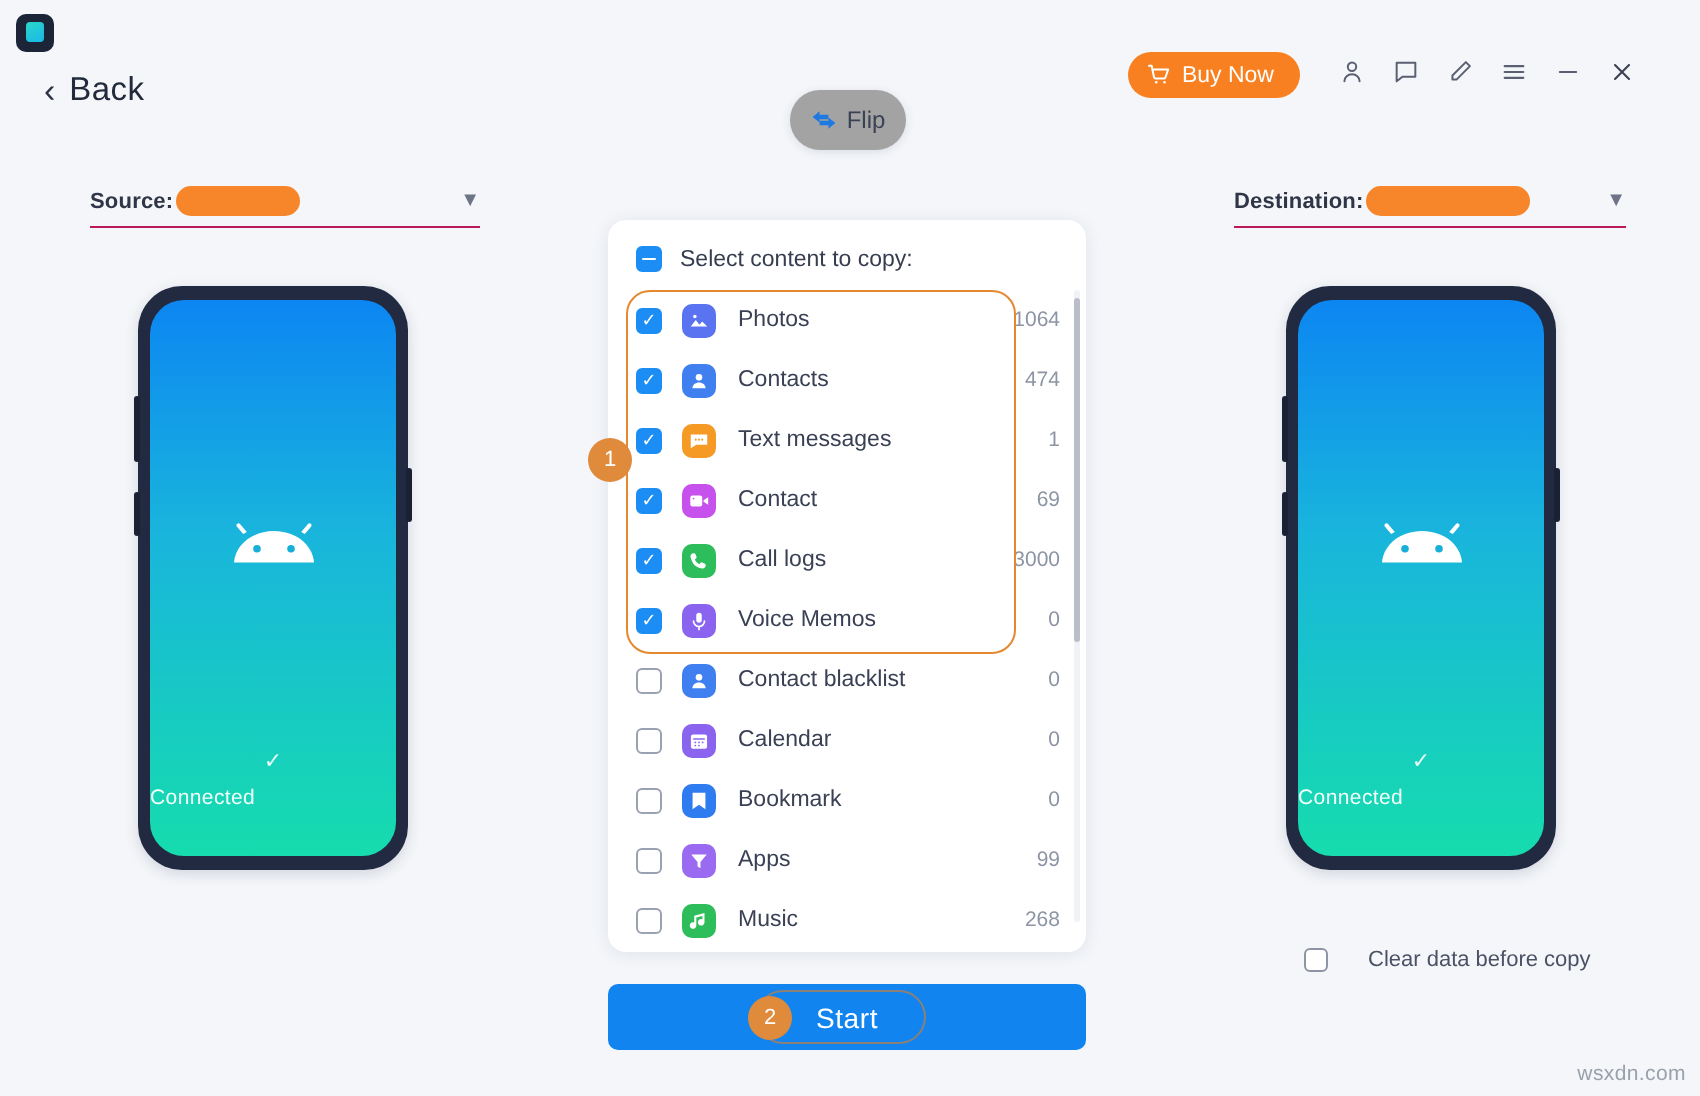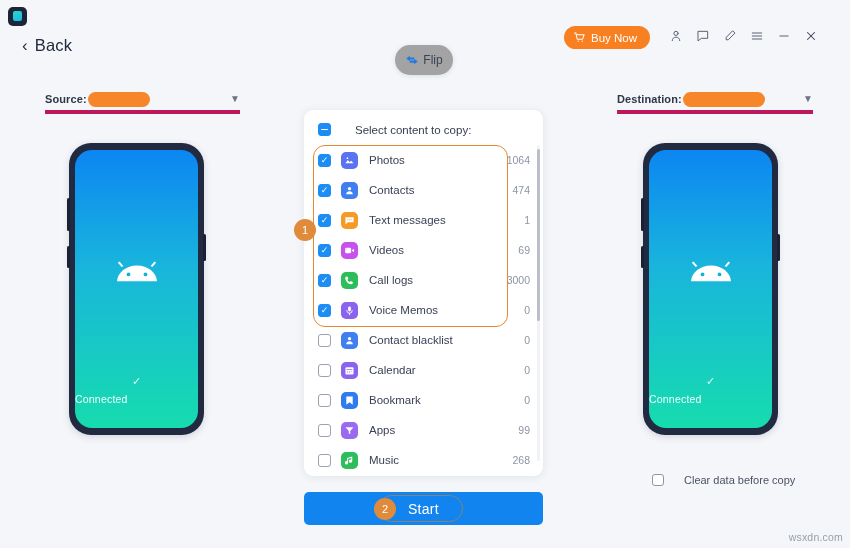--- a/index.html
+++ b/index.html
@@ -113,21 +113,21 @@
     font-family: "Liberation Sans", sans-serif;
   }
   .flip-label { font-size: 12px; color: #3b4254; }
 
   
   .dev-select {
     position: absolute;
     top: 88px;
     width: 195px;
     height: 26px;
-    border-bottom: 4px solid #be185d;
+    border-bottom: 1px solid #be185d;
     display: flex;
     align-items: center;
     cursor: pointer;
   }
   .dev-select.source { left: 45px; }
   .dev-select.dest  { left: 617px; width: 196px; }
   .dev-label {
     font-size: 11px;
     color: #2f3647;
     font-weight: bold;
@@ -207,21 +207,21 @@
     width: 239px;
     height: 366px;
     background: #fff;
     border-radius: 9px;
     box-shadow: 0 1px 8px rgba(40,60,100,.10);
     overflow: hidden;
   }
   .card-header {
     display: flex;
     align-items: center;
-    gap: 24px;
+    gap: 9px;
     padding: 13px 0 9px 14px;
   }
   .card-header-text {
     font-size: 11.5px;
     color: #363d4f;
   }
 
   .cb {
     width: 13px; height: 13px;
     border-radius: 3px;
@@ -555,21 +555,21 @@
           <div class="cb checked">
             <span class="mark">✓</span>
           </div>
           <div class="row-icon" style="background: rgb(199, 81, 236);">
             <svg width="11" height="11" viewBox="0 0 24 24">
               <rect x="2.5" y="6" width="13" height="12" rx="2.4" fill="#ffffff"></rect>
               <path d="M17 11.2 22 8v8l-5-3.2z" fill="#ffffff"></path>
               <circle cx="6" cy="9.4" r="1" fill="#c751ec"></circle>
             </svg>
           </div>
-          <span class="row-label">Videos</span>
+          <span class="row-label">Contact</span>
           <span class="row-count">69</span>
         </div>
         <div class="row">
           <div class="cb checked">
             <span class="mark">✓</span>
           </div>
           <div class="row-icon" style="background: rgb(45, 189, 90);">
             <svg width="11" height="11" viewBox="0 0 24 24">
               <path d="M6.3 3.5c1 0 1.6.5 2 1.5l1 2.4c.3.8.1 1.5-.6 2l-1.2.9c.9 2.2 2.9 4.2 5.1 5.1l.9-1.2c.5-.7 1.2-.9 2-.6l2.4 1c1 .4 1.5 1 1.5 2 0 2.2-1.9 4-4.1 3.6C8.3 19 5 15.7 2.7 7.6 2.3 5.4 4.1 3.5 6.3 3.5z" fill="#ffffff"></path>
             </svg>

